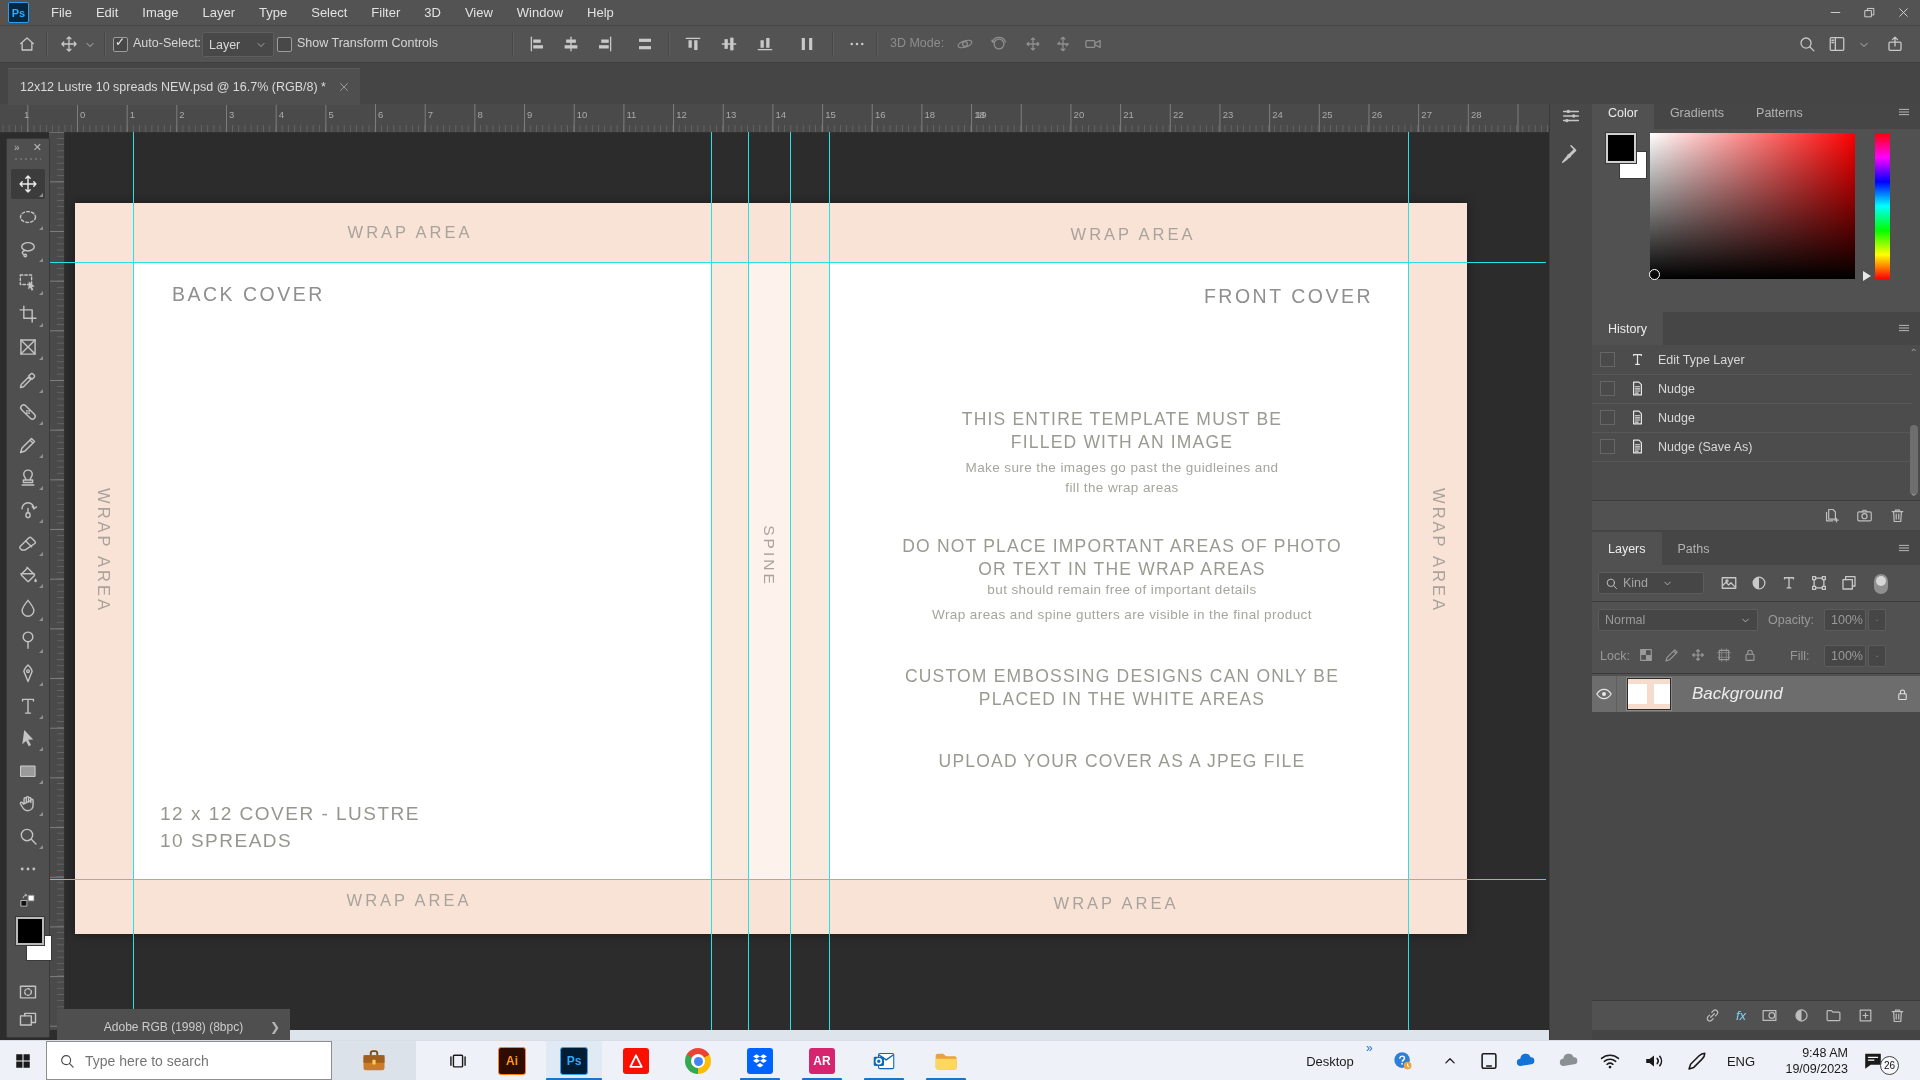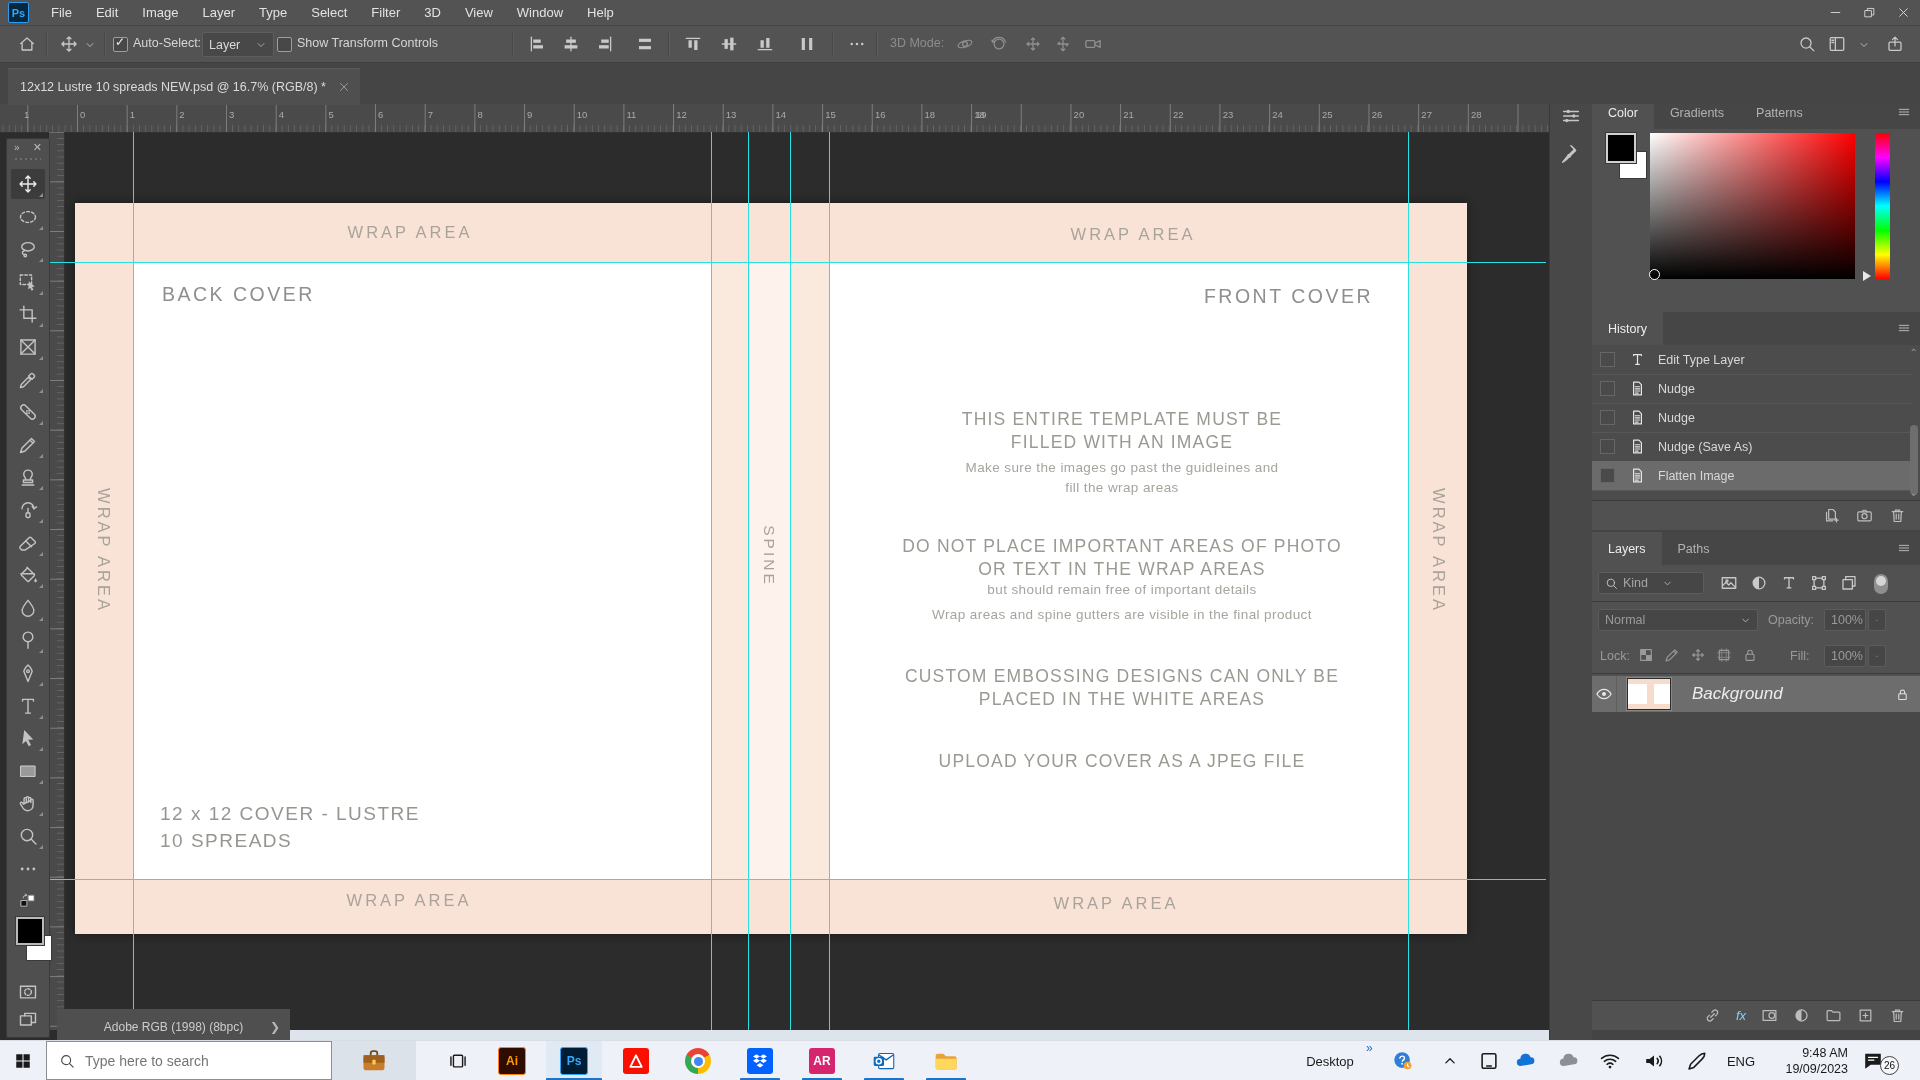--- a/index.html
+++ b/index.html
@@ -385,21 +385,21 @@
       <div class="pink" style="left:673px;top:59px;width:42px;height:617px;background:#fdf3ec"></div>
 
       <div class="doclabel" style="left:185px;top:20px;width:300px;text-align:center">WRAP AREA</div>
       <div class="doclabel" style="left:908px;top:22px;width:300px;text-align:center">WRAP AREA</div>
       <div class="doclabel" style="left:184px;top:688px;width:300px;text-align:center">WRAP AREA</div>
       <div class="doclabel" style="left:891px;top:691px;width:300px;text-align:center">WRAP AREA</div>
       <div class="doclabel vert" style="left:-42px;top:338px;width:140px;text-align:center">WRAP AREA</div>
       <div class="doclabel vert" style="left:1293px;top:338px;width:140px;text-align:center">WRAP AREA</div>
       <div class="doclabel vert" style="left:624px;top:344px;width:140px;text-align:center;font-size:15.5px">SPINE</div>
 
-      <div class="covertitle" style="left:87px;top:80px">BACK COVER</div>
+      <div class="covertitle" style="left:97px;top:80px">BACK COVER</div>
       <div class="covertitle" style="right:94px;top:82px">FRONT COVER</div>
 
       <div class="cblock" style="top:205px">
         <div class="h">THIS ENTIRE TEMPLATE MUST BE</div>
         <div class="h">FILLED WITH AN IMAGE</div>
         <div class="s">Make sure the images go past the guidleines and</div>
         <div class="s" style="margin-top:0">fill the wrap areas</div>
       </div>
       <div class="cblock" style="top:332px">
         <div class="h">DO NOT PLACE IMPORTANT AREAS OF PHOTO</div>
@@ -724,30 +724,20 @@
       <div class="hrow" style="top:87px">
         <span class="hwell"></span>
         <span class="hicon">
             <svg viewBox="0 0 24 24" fill="none" stroke="currentColor" stroke-width="1.7" stroke-linecap="round" stroke-linejoin="round">
               <path d="M6.5 3h7.5l3.5 3.5V21h-11z"></path>
               <path d="M9 9.5h6M9 12.5h6M9 15.5h6M9 18.5h4"></path>
             </svg>
           </span>
         <span class="hlabel">Nudge (Save As)</span>
       </div>
-      <div class="hrow selected" style="top:116px">
-        <span class="hwell"></span>
-        <span class="hicon">
-            <svg viewBox="0 0 24 24" fill="none" stroke="currentColor" stroke-width="1.7" stroke-linecap="round" stroke-linejoin="round">
-              <path d="M6.5 3h7.5l3.5 3.5V21h-11z"></path>
-              <path d="M9 9.5h6M9 12.5h6M9 15.5h6M9 18.5h4"></path>
-            </svg>
-          </span>
-        <span class="hlabel">Flatten Image</span>
-      </div>
       <div class="hscrollbar" style="top:80px;height:70px"></div>
       <div style="position:absolute;right:2px;top:2px;color:#9a9a9a;font-size:10px">⌃</div>
       <div style="position:absolute;right:2px;bottom:2px;color:#9a9a9a;font-size:10px">⌄</div>
     </div>
     <div class="pbot" style="top:437px">
       <span class="bic">
           <svg viewBox="0 0 24 24" fill="none" stroke="currentColor" stroke-width="1.7" stroke-linecap="round" stroke-linejoin="round">
             <path d="M8 3.5h6l3.5 3.5v10H8z"></path>
             <path d="M5 7.5v12h9M19 16v5M16.5 18.5h5"></path>
           </svg>

